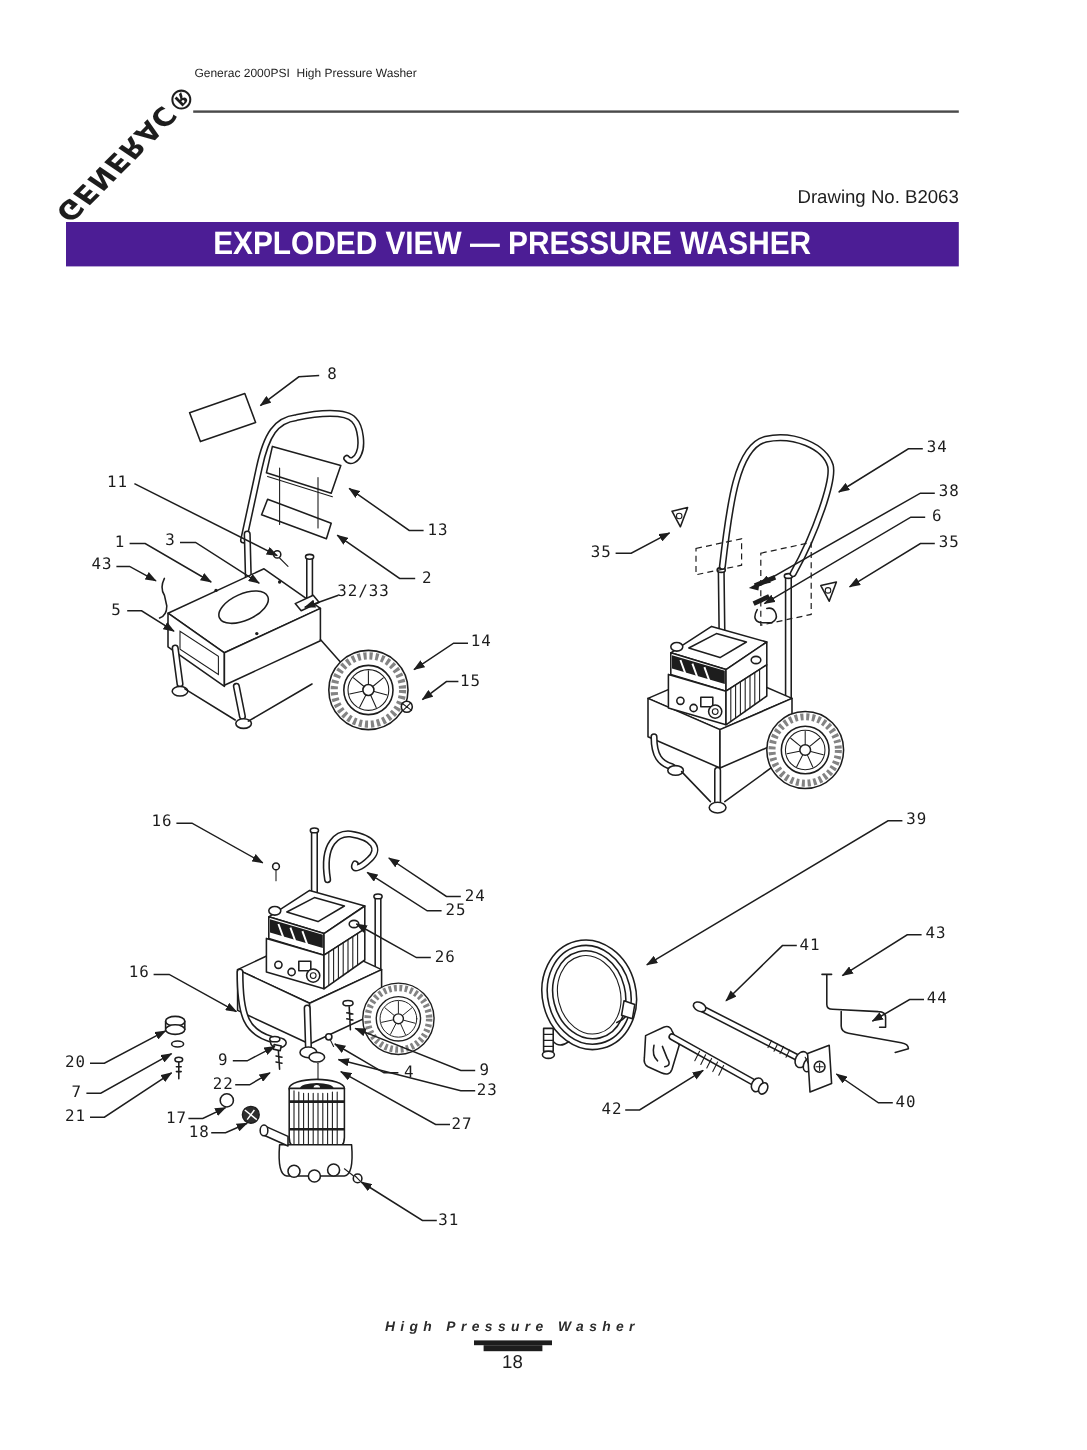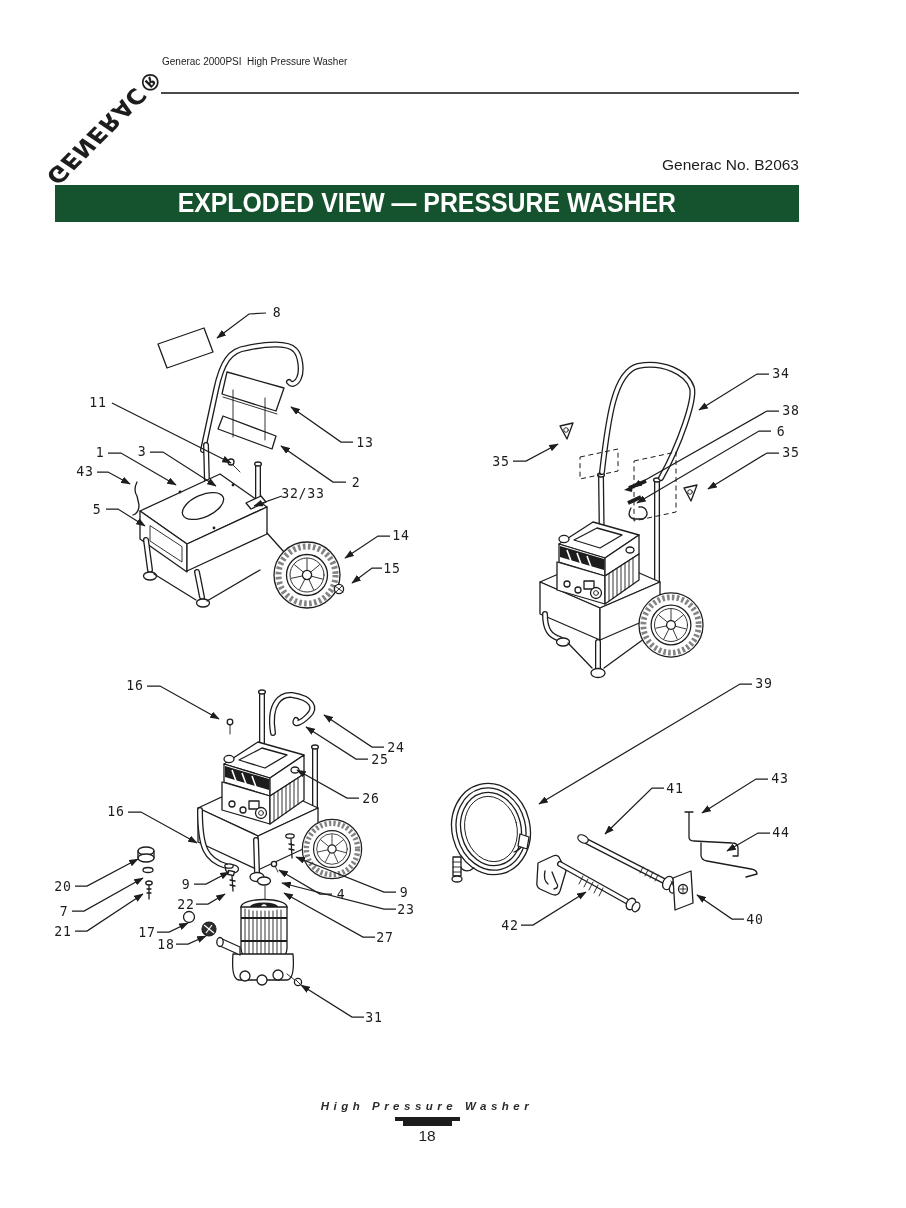--- a/index.html
+++ b/index.html
@@ -6,21 +6,21 @@
   .stage{position:relative;width:906px;height:1208px;background:#ffffff;overflow:hidden;
          font-family:"Liberation Sans",sans-serif;color:#1d1d1d;}
   
   .logo{position:absolute;left:30px;top:62px;width:150px;height:130px;display:flex;
         align-items:center;justify-content:center;pointer-events:none;}
   .logo span{display:block;font-family:"DejaVu Sans",sans-serif;font-weight:800;font-style:italic;
         font-size:23px;letter-spacing:1px;transform:rotate(-45deg) scaleY(-1);white-space:nowrap;}
   .hdr-title{position:absolute;left:162px;top:56px;font-size:10px;white-space:pre;}
   .hdr-rule{position:absolute;left:161px;top:92px;width:638px;height:2px;background:#4a4a4a;}
   .drawing-no{position:absolute;left:499px;top:156px;width:300px;text-align:right;font-size:15.5px;}
-  .banner{position:absolute;left:55px;top:185px;width:744px;height:37px;background:#14532d;
+  .banner{position:absolute;left:55px;top:185px;width:744px;height:37px;background:#4c1d95;
           display:flex;align-items:center;justify-content:center;}
   .banner span{color:#ffffff;font-weight:bold;font-size:27px;letter-spacing:0px;
           transform:scaleX(0.92);white-space:nowrap;}
   
   .ftr-label{position:absolute;left:0;top:1100px;width:854px;text-align:center;font-size:11.5px;
           font-weight:bold;letter-spacing:4.5px;color:#2b2b2b;font-style:italic;}
   .ftr-bar1{position:absolute;left:395px;top:1117px;width:65px;height:3.5px;background:#1d1d1d;}
   .ftr-bar2{position:absolute;left:403px;top:1120.5px;width:49px;height:5.5px;background:#1d1d1d;}
   .page-no{position:absolute;left:0;top:1127px;width:854px;text-align:center;font-size:15.5px;}
   svg.diagram{position:absolute;left:0;top:0;}
@@ -38,21 +38,21 @@
 </head>
 <body>
 
 <div class="stage">
 
   <div class="logo">
     <span>GENERAC®</span>
   </div>
   <div class="hdr-title">Generac 2000PSI  High Pressure Washer</div>
   <div class="hdr-rule"></div>
-  <div class="drawing-no">Generac No. B2063</div>
+  <div class="drawing-no">Drawing No. B2063</div>
   <div class="banner">
     <span>EXPLODED VIEW — PRESSURE WASHER</span>
   </div>
 
   <svg class="diagram" width="906" height="1208" viewBox="0 0 906 1208">
     <defs>
       <marker id="arrowhead" markerWidth="9.5" markerHeight="7" refX="8.8" refY="3.5" orient="auto" markerUnits="userSpaceOnUse">
         <path d="M0,0 L9.5,3.5 L0,7 Z" fill="#1d1d1d"></path>
       </marker>
 

